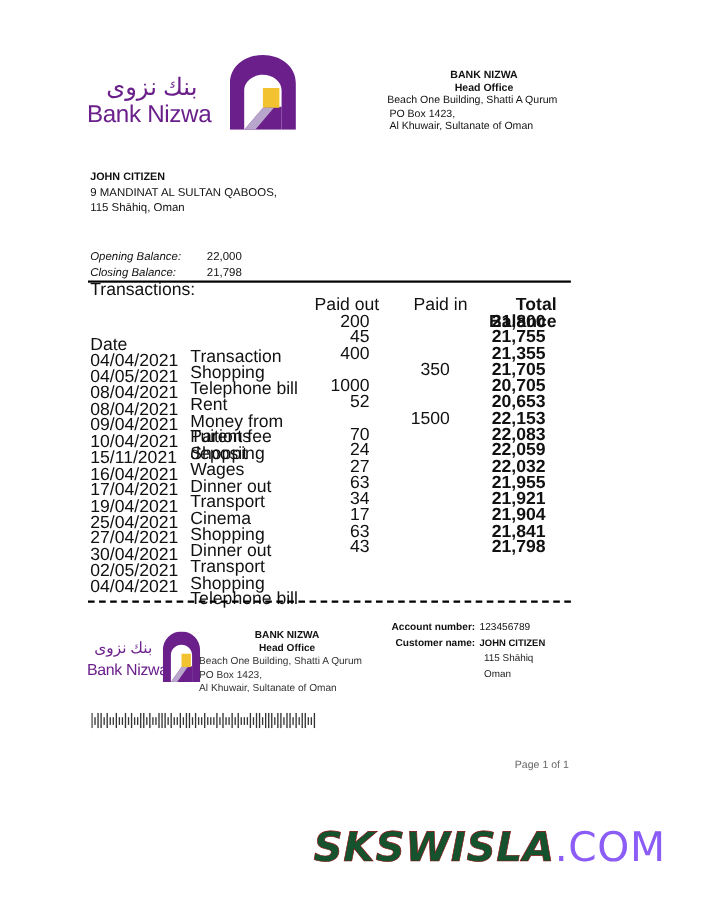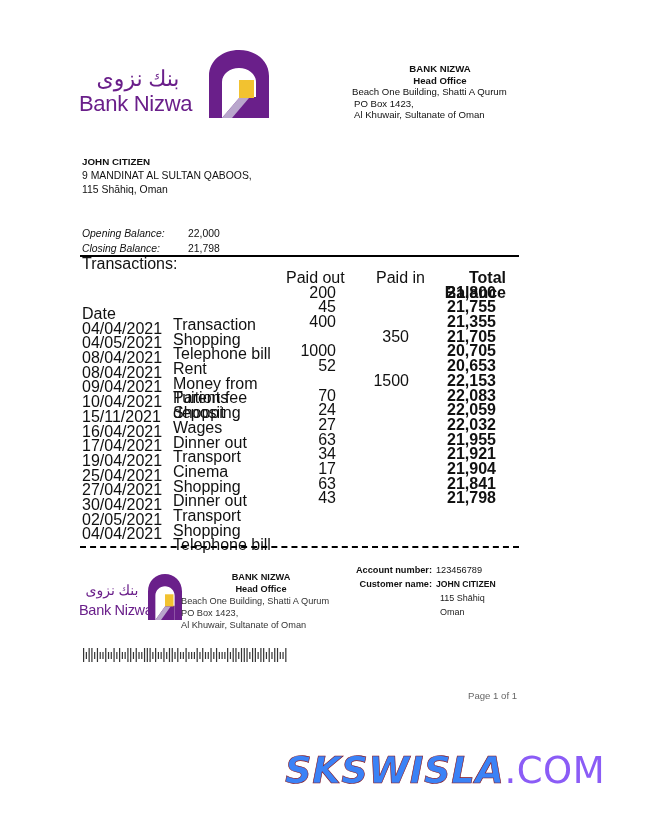--- a/index.html
+++ b/index.html
@@ -62,21 +62,21 @@
   .acct .k { width: 91px; text-align: right; font-weight: bold; padding-right: 4px; }
   .acct .v { flex: 1; }
   .acct .v.b { font-weight: bold; font-size: 8.6px; }
   .acct .sub { padding-left: 95px; font-size: 9px; color: #222; }
 
   .barcode { left: 83px; top: 648px; width: 205px; height: 14px; }
 
   .page-num { left: 468px; top: 690px; font-size: 9.6px; color: #666; }
 
   .watermark { left: 285px; top: 752px; font-family: "DejaVu Sans", sans-serif; font-size: 37px; line-height: 1; white-space: nowrap; letter-spacing: 0.5px; }
-  .watermark .red { color: #3b82f6; font-style: italic; font-weight: bold; -webkit-text-stroke: 0.6px #8a0f12; }
+  .watermark .red { color: #14532d; font-style: italic; font-weight: bold; -webkit-text-stroke: 0.6px #8a0f12; }
   .watermark .blue { color: #8b5cf6; }
 </style>
 </head>
 <body>
 
 <div class="abs logo-main">
   <div class="logo-arabic">بنك نزوى</div>
   <div class="logo-text">Bank Nizwa</div>
   <svg class="logo-mark" viewBox="0 0 60 68">
     <path d="M0 68 V26 C0 10 14 0 30 0 C46 0 60 10 60 26 V68 H47 V32 C47 24 39 18 30 18 C21 18 13 24 13 32 V68 Z" fill="#6a1f8a"></path>

